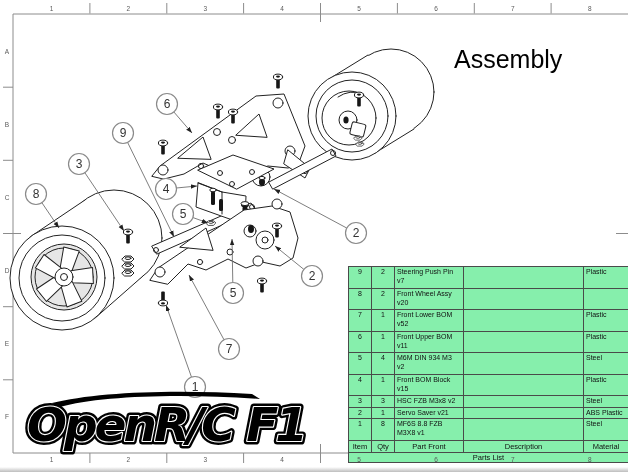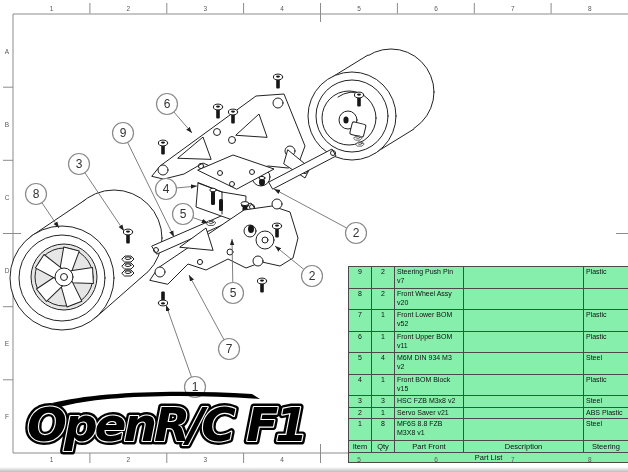--- a/index.html
+++ b/index.html
@@ -252,20 +252,21 @@
       </g>
 
     <g>
       <text class="logo-outer" x="27" y="441">OpenR/C F1</text>
       <path d="M52,403 C95,392 175,389 252,394 L260,399 C180,393 98,396 60,407 Z" fill="#000"></path>
       <text class="logo-inner" x="27" y="441">OpenR/C F1</text>
     </g>
   </svg>
 
   <div class="sheet-title">
+    <div>Assembly</div>
   </div>
 
   <table class="parts">
     <colgroup>
       <col style="width:23px">
         <col style="width:23px">
         <col style="width:69px">
       <col style="width:120px">
         <col style="width:45px">
     </colgroup>
@@ -338,26 +339,26 @@
           <td class="part" style="height: 20.5px;">MF6S 8.8 FZB
 M3X8 v1</td>
           <td style="height: 20.5px;"></td>
           <td style="height: 20.5px;">Steel</td>
         </tr>
         <tr class="hdr">
           <td>Item</td>
           <td>Qty</td>
           <td>Part Front</td>
           <td>Description</td>
-          <td>Steering</td>
+          <td>Material</td>
         </tr>
       </tbody>
     <tbody>
       <tr class="ftr">
-        <td colspan="5">Part List</td>
+        <td colspan="5">Parts List</td>
       </tr>
     </tbody>
   </table>
 
   <div id="ruler-layer">
       <span class="ruler-num" style="left: 51.45px; top: 8px;">1</span>
       <span class="ruler-num" style="left: 51.45px; top: 459px;">1</span>
       <span class="ruler-num" style="left: 128.35px; top: 8px;">2</span>
       <span class="ruler-num" style="left: 128.35px; top: 459px;">2</span>
       <span class="ruler-num" style="left: 205.25px; top: 8px;">3</span>

